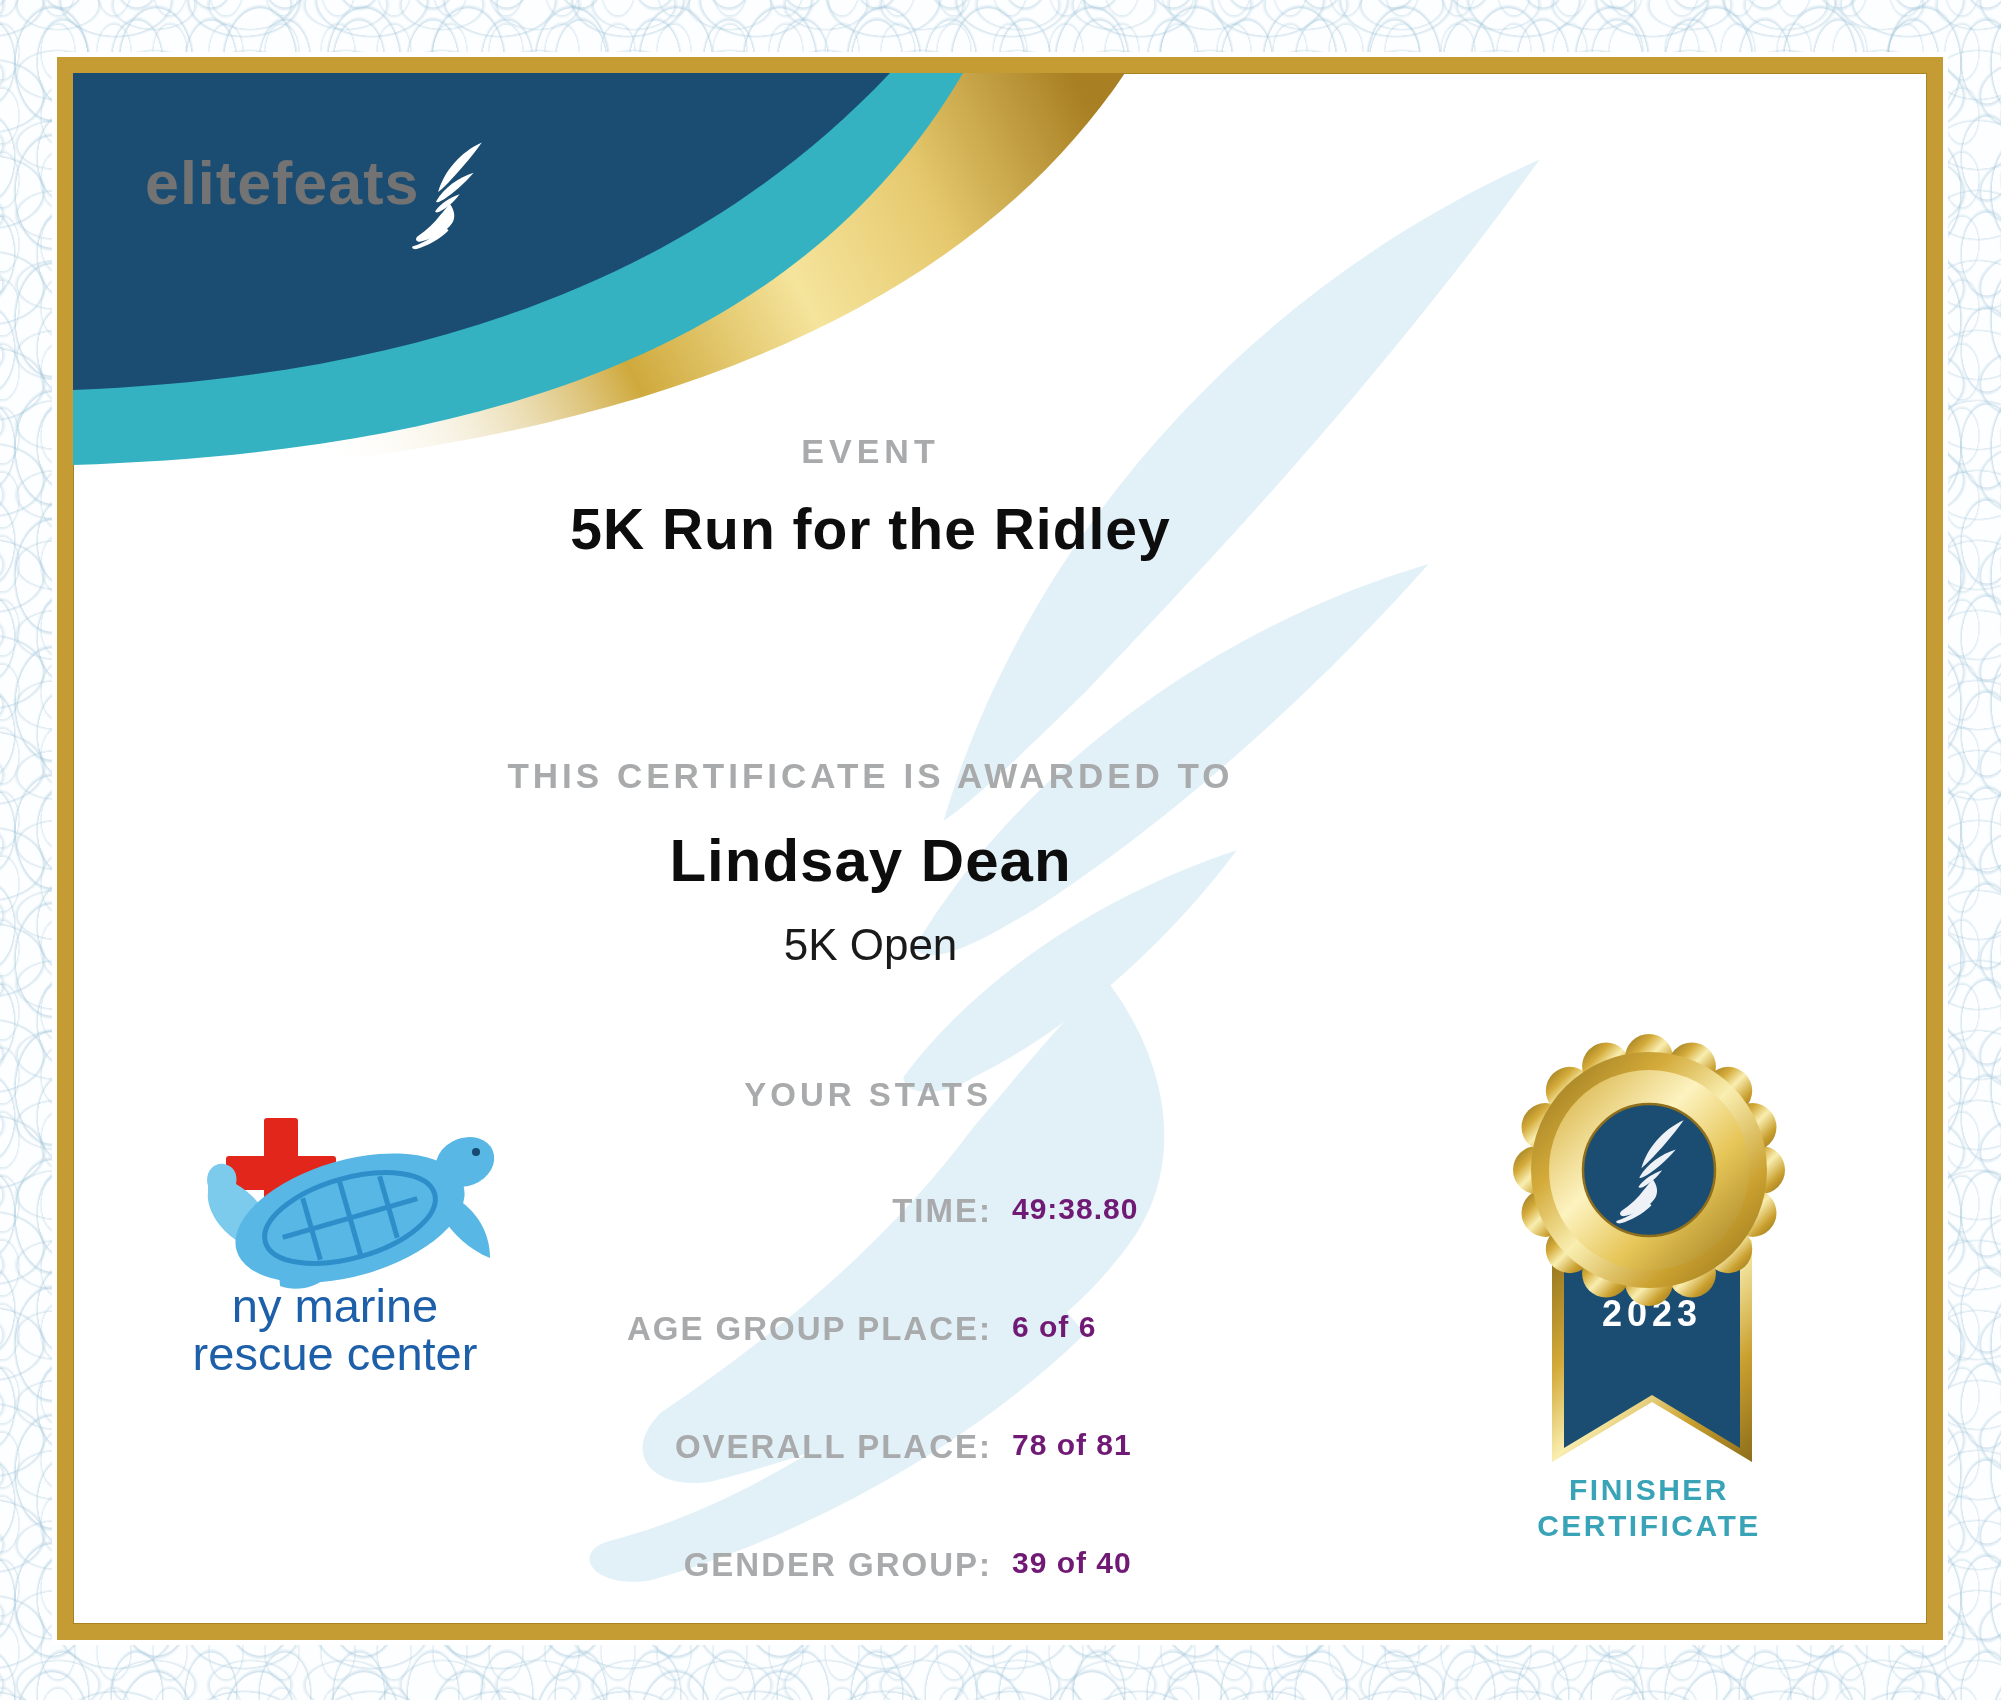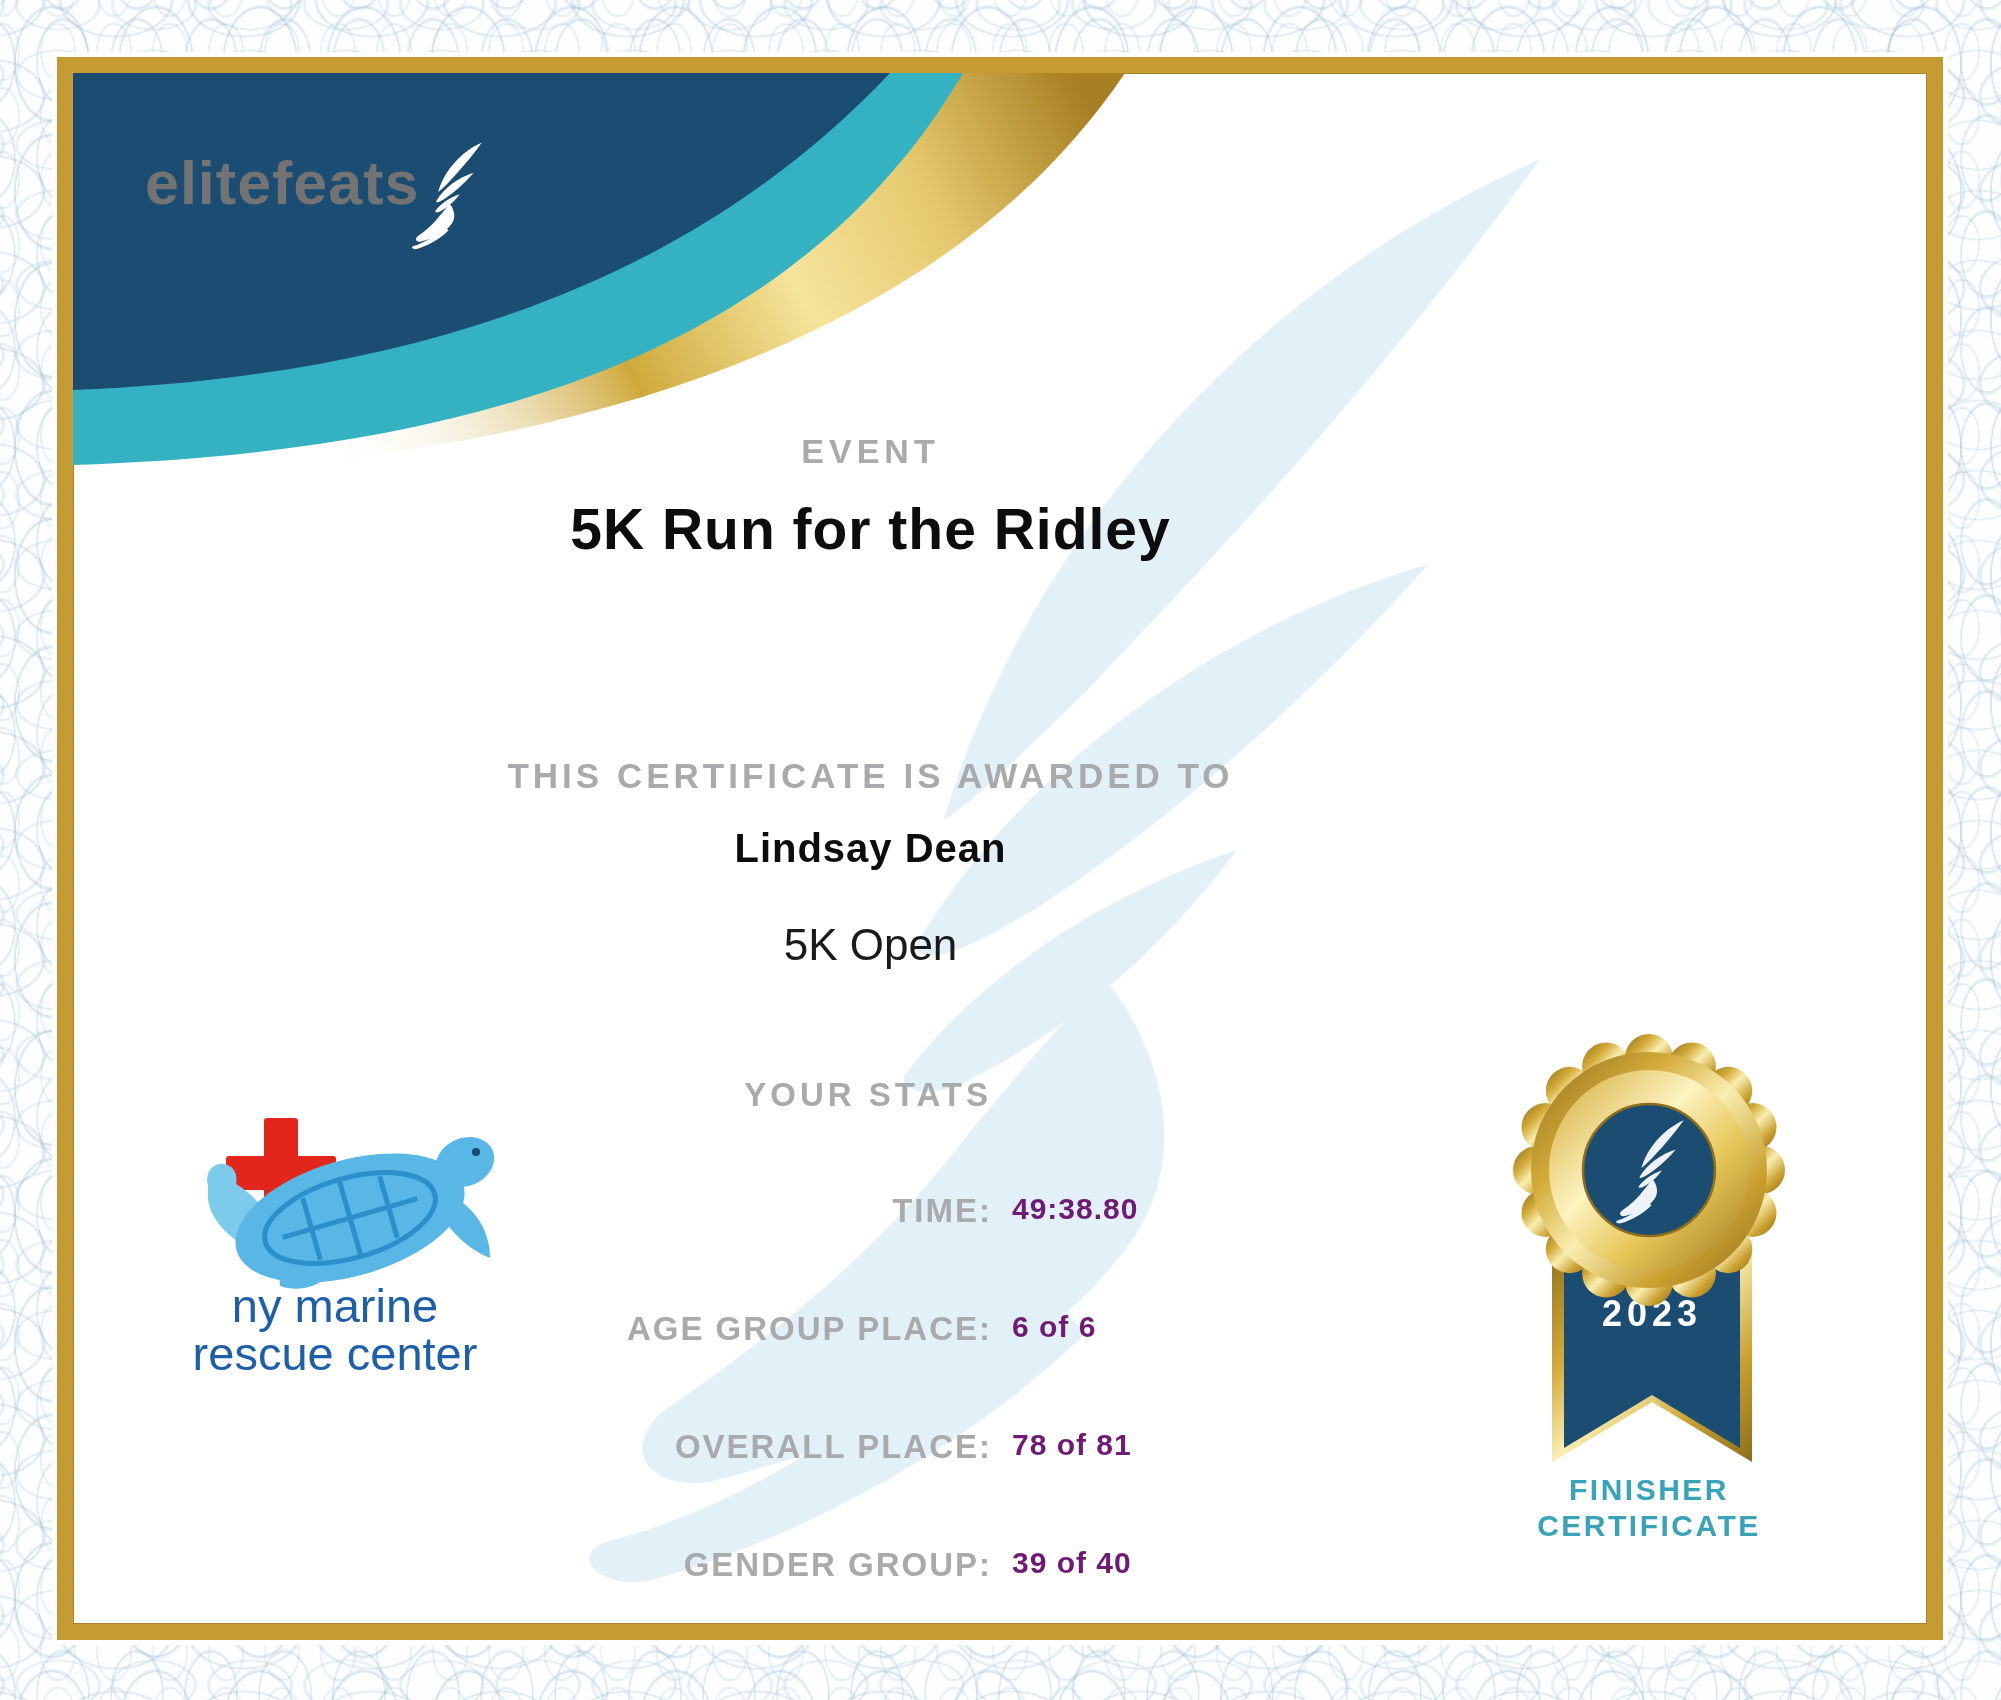--- a/index.html
+++ b/index.html
@@ -32,21 +32,21 @@
     font-size:61px;font-weight:700;letter-spacing:1px;}
   .brand-foot{position:absolute;left:410px;top:138px;width:74px;height:114px;color:#ffffff;}
   
   .watermark{position:absolute;left:560px;top:130px;width:1010px;height:1460px;color:#e2f1f8;}
   
   .cline{position:absolute;left:0;width:1661px;text-align:center;margin-left:40px;}
   .label-gray{color:#a8aaac;font-weight:700;}
   .event-label{top:432px;font-size:34px;letter-spacing:5px;}
   .event-name{top:496px;font-size:57px;font-weight:700;color:#0d0d0d;letter-spacing:1px;}
   .awarded-label{top:756px;font-size:35px;letter-spacing:4px;}
-  .recipient{top:826px;font-size:40px;font-weight:700;color:#0d0d0d;letter-spacing:1px;}
+  .recipient{top:826px;font-size:60px;font-weight:700;color:#0d0d0d;letter-spacing:1px;}
   .division{top:920px;font-size:44px;font-weight:400;color:#1a1a1a;}
   .your-stats{position:absolute;left:0;top:1076px;width:992px;text-align:right;
     font-size:33px;letter-spacing:4px;}
   
   .stat-label{position:absolute;left:0;width:992px;text-align:right;
     font-size:33px;letter-spacing:2px;color:#a8aaac;font-weight:700;}
   .stat-value{position:absolute;left:1012px;font-size:30px;font-weight:700;
     color:#701a75;letter-spacing:1px;}
   .row1{top:1192px;} .row2{top:1310px;} .row3{top:1428px;} .row4{top:1546px;}
   

